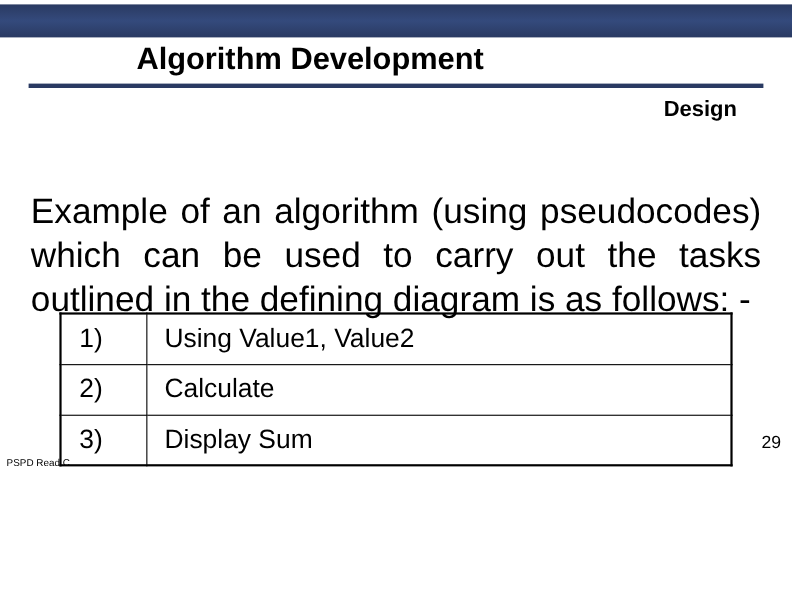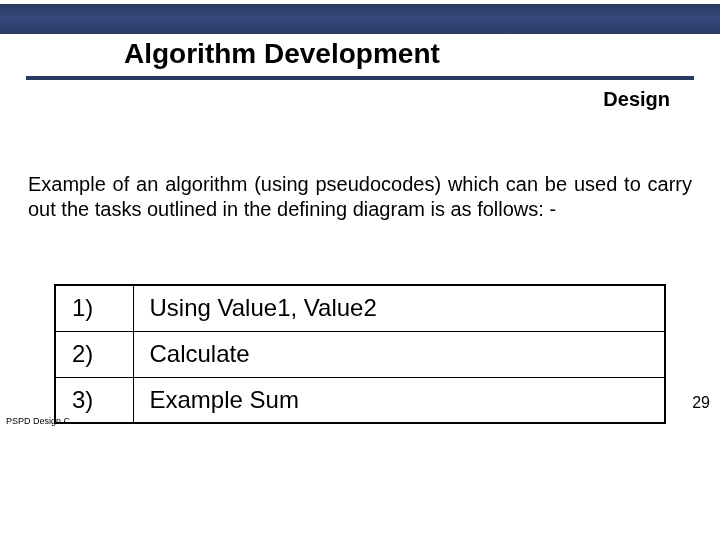--- a/index.html
+++ b/index.html
@@ -19,21 +19,21 @@
   .title-underline {
     position: absolute; left: 26px; top: 76px; width: 668px; height: 4px;
     background: #2a3a62;
   }
   .subtitle {
     position: absolute; right: 50px; top: 88px;
     font-size: 20px; font-weight: bold; color: #000; text-align: center;
   }
   .body-text {
     position: absolute; left: 28px; top: 172px; width: 664px;
-    font-size: 20px; color: #000; line-height: 1.25; text-align: justify;
+    font-size: 32px; color: #000; line-height: 1.25; text-align: justify;
   }
   .steps-table {
     position: absolute; left: 54px; top: 284px; width: 612px;
     border-collapse: collapse; border: 2px solid #000;
   }
   .steps-table td {
     border: 1px solid #000;
     font-size: 24px; color: #000;
     padding: 8px 12px 8px 16px;
     vertical-align: middle;
@@ -66,20 +66,20 @@
         <tr>
       <td class="num">1)</td>
       <td>Using Value1, Value2</td>
     </tr>
     <tr>
       <td class="num">2)</td>
       <td>Calculate</td>
     </tr>
     <tr>
       <td class="num">3)</td>
-      <td>Example Sum</td>
+      <td>Display Sum</td>
     </tr>
   </tbody>
     </table>
 
-  <div class="footer-left">PSPD Design C</div>
+  <div class="footer-left">PSPD Read C</div>
   <div class="footer-right">29</div>
 </div>
 
 </body></html>

